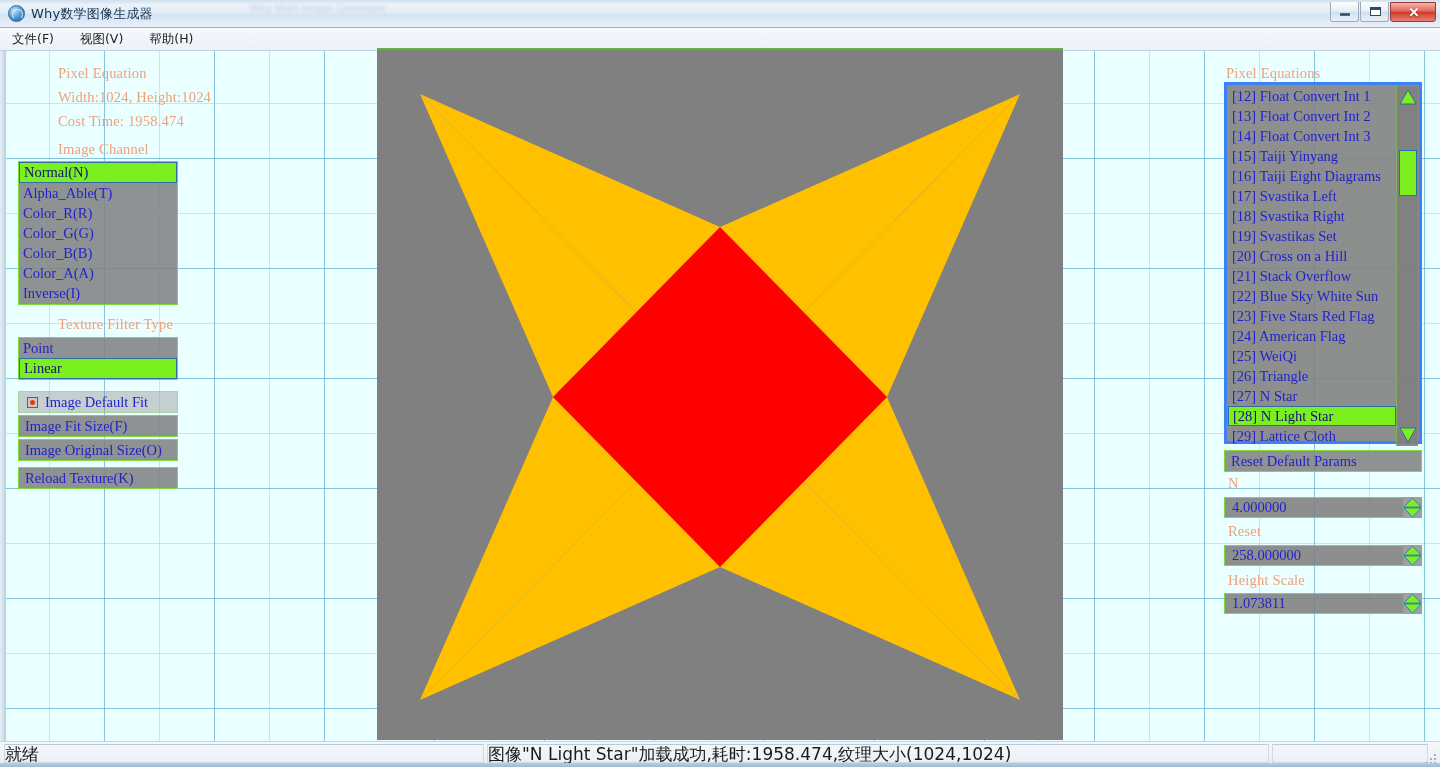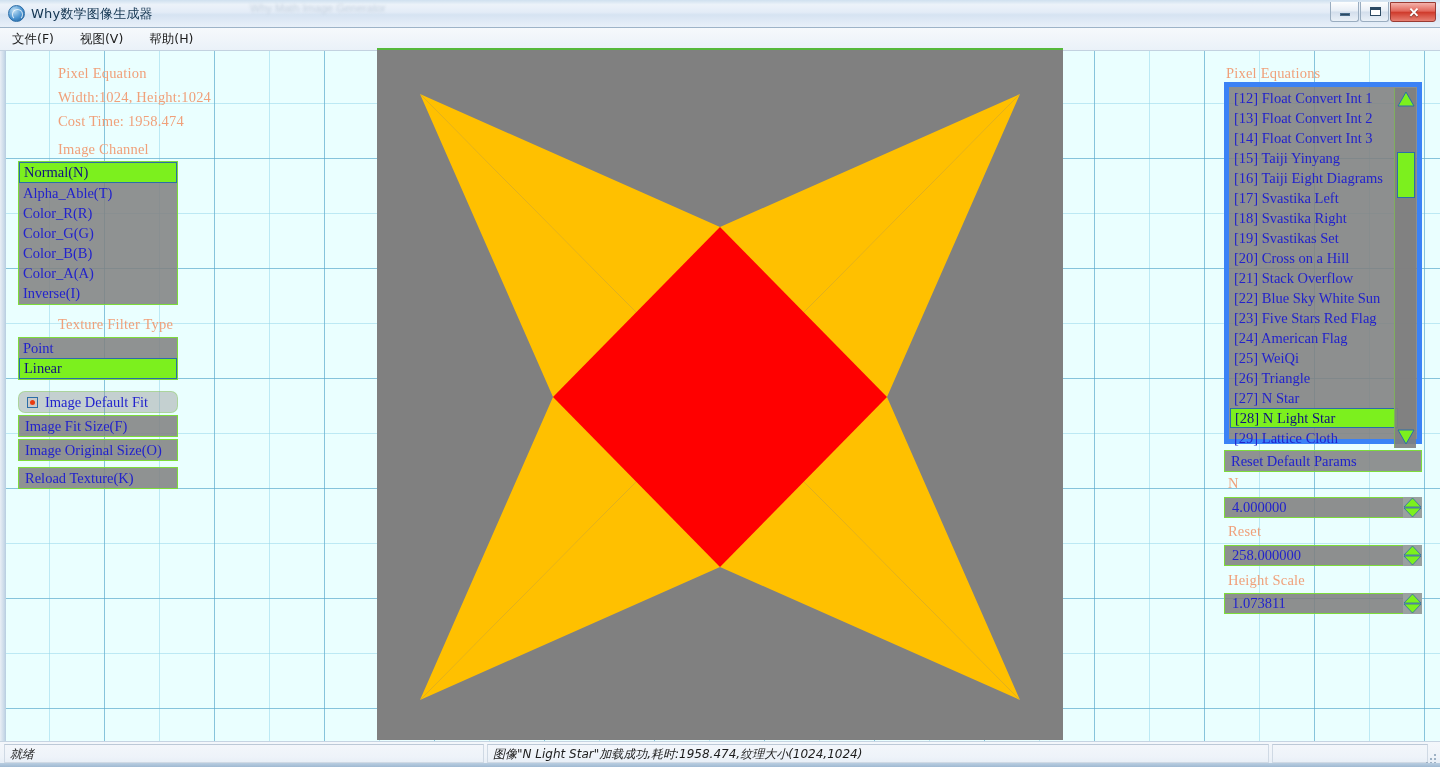--- a/index.html
+++ b/index.html
@@ -112,37 +112,37 @@
   .listrow.sel{
     background:#7cf01e;border:1px solid #2b6ea8;box-sizing:border-box;
     height:21px;line-height:19px;color:#101080;
   }
   .btn{
     background:rgba(128,128,128,.86);
     border:1px solid #7ddc3b;box-sizing:border-box;
     font-family:"Liberation Serif",serif;font-size:14.5px;color:#2222cc;
     height:22px;line-height:20px;padding-left:6px;white-space:nowrap;
   }
-  .btn.ghost{background:rgba(150,150,150,.45);border-color:rgba(125,220,59,.35);border-radius:7px;}
+  .btn.ghost{background:rgba(150,150,150,.45);border-color:rgba(125,220,59,.35);}
   .chk{
     position:relative;display:inline-block;width:11px;height:11px;
     border:1px solid #2b6ea8;background:#c9c9c9;vertical-align:middle;
     margin:0 7px 2px 2px;box-sizing:border-box;
   }
   .chk:after{content:"";position:absolute;left:2px;top:2px;width:5px;height:5px;border-radius:50%;background:#e83b10;}
 
   
   #left-panel{position:absolute;left:0;top:51px;width:200px;height:690px;}
   .lp-txt{position:absolute;left:22px;white-space:nowrap;margin-left:36px;}
 
   
   #right-panel{position:absolute;left:1222px;top:51px;width:218px;height:690px;}
   .eqbox{
     position:absolute;left:1224px;top:82px;width:198px;height:362px;
-    background:rgba(128,128,128,.88);border:5px solid #3b82f6;box-sizing:border-box;
+    background:rgba(128,128,128,.88);border:3px solid #3b82f6;box-sizing:border-box;
   }
   .eqrow{
     font-family:"Liberation Serif",serif;font-size:14.5px;color:#2222cc;
     height:20px;line-height:20px;padding-left:4px;white-space:nowrap;box-sizing:border-box;
   }
   .eqrow.sel{background:#7cf01e;border:1px solid #2b6ea8;color:#101080;height:20px;line-height:18px;}
   .scrollbar{
     position:absolute;right:1px;top:1px;width:22px;height:360px;
     background:rgba(128,128,128,.9);border-left:1px solid rgba(125,220,59,.5);box-sizing:border-box;
   }
@@ -164,22 +164,22 @@
   .spin-btn svg{display:block;}
 
   
   .statusbar{
     position:absolute;left:0;top:741px;width:1440px;height:26px;
     background:linear-gradient(to bottom,#f4f7fb 0%,#eef3f9 60%,#e2ebf5 100%);
     border-top:1px solid #c6d4e2;box-sizing:border-box;
   }
   .sb-pane{
     position:absolute;top:2px;height:19px;line-height:19px;box-sizing:border-box;
-    font-family:"DejaVu Sans","Liberation Sans",sans-serif;font-size:12px;color:#1b1b1b;
-    border:1px solid #cfd9e4;border-top-color:#bcc9d7;padding-left:5px;white-space:nowrap;font-style:italic;
+    font-family:"DejaVu Sans","Liberation Sans",sans-serif;font-size:17px;color:#1b1b1b;
+    border:1px solid #cfd9e4;border-top-color:#bcc9d7;white-space:nowrap;
   }
   .sb-ready{left:4px;width:480px;}
   .sb-msg{left:487px;width:782px;}
   .sb-extra{left:1272px;width:156px;}
   .sb-grip{position:absolute;right:2px;bottom:1px;width:14px;height:14px;}
   .bottom-edge{position:absolute;left:0;top:763px;width:1440px;height:4px;background:linear-gradient(to bottom,#b9cee1,#9fb9d2);}
 </style>
 </head>
 <body>
 

